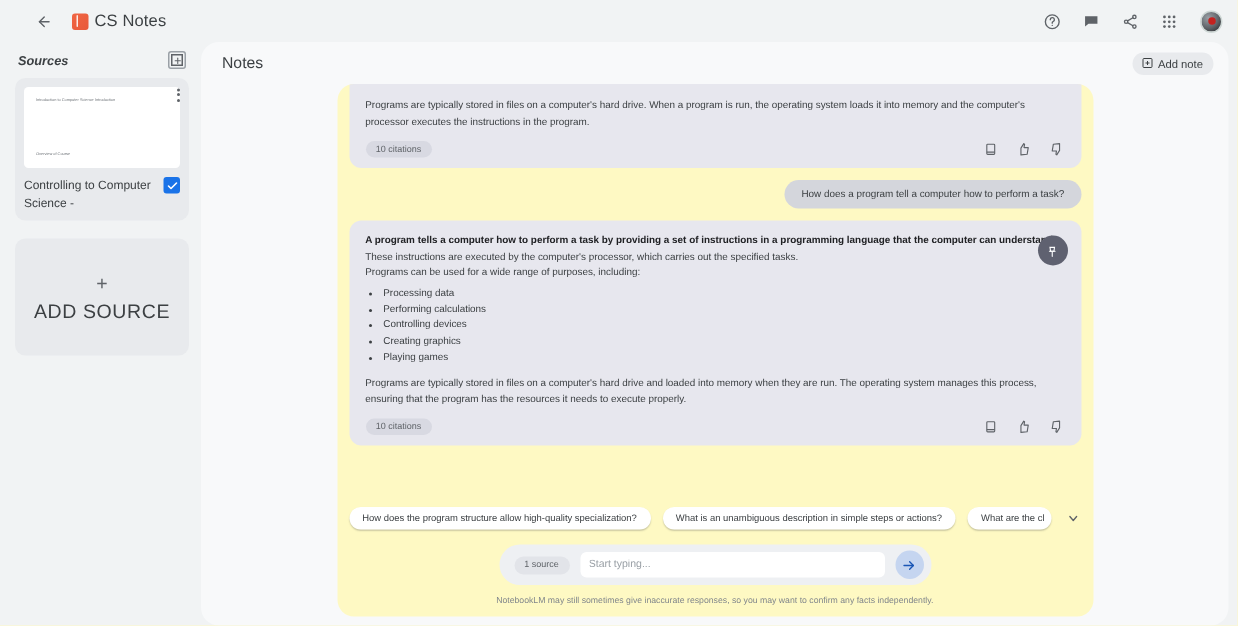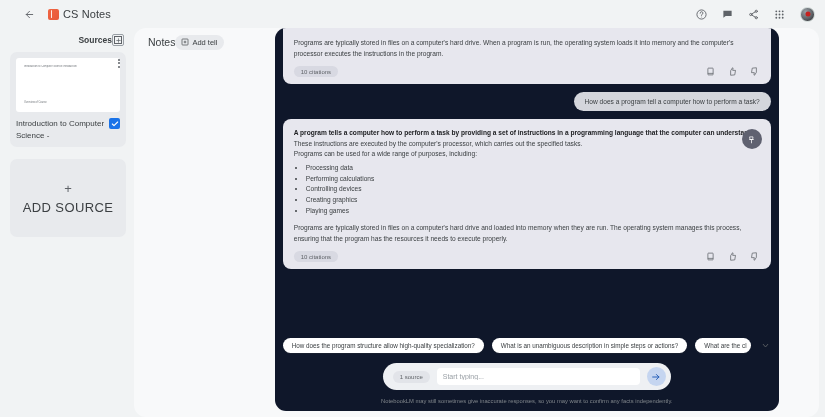--- a/index.html
+++ b/index.html
@@ -59,22 +59,23 @@
 
   
   .layout { display: flex; height: 389px; padding: 0 0 0 0; }
 
   
   .sources {
     width: 134px; flex: none;
     padding: 6px 8px 0 10px;
   }
   .sources-head {
-    display: flex; align-items: center; justify-content: flex-end;
+    display: flex; align-items: center; justify-content: space-between;
     padding: 0 2px 6px 2px;
+    font-style: italic;
   }
   .sources-title { font-size: 8.5px; font-weight: bold; color: #3c4043; }
   .add-src-ic {
     width: 12px; height: 12px; border: 1px solid #9aa0a6; border-radius: 2px;
     display:flex; align-items:center; justify-content:center; cursor:pointer;
     color:#5f6368;
   }
   .add-src-ic::before {
     content:""; position:absolute; width:6px; height:6px;
     border:1px solid #5f6368;
@@ -113,42 +114,42 @@
     display: flex; flex-direction: column; align-items: center;
     justify-content: center; gap: 5px; cursor: pointer;
   }
   .add-source .plus { font-size: 13px; color: #5f6368; line-height: 1; font-weight: 300; }
   .add-source .lbl { font-size: 13px; color: #3c4043; letter-spacing: .4px; }
 
   
   .notes-panel {
     flex: 1; background: #f8f9fa; border-radius: 12px;
     margin-right: 6px; position: relative; overflow: hidden;
-    display: flex; flex-direction: row;
+    display: flex; flex-direction: column;
   }
   .notes-head {
     height: 28px; display: flex; align-items: center;
     padding: 0 10px 0 14px; flex: none;
   }
   .notes-title { font-size: 10.5px; color: #3c4043; }
   .notes-head-spacer { flex: 1; }
   .add-note-btn {
     display: flex; align-items: center; gap: 3px;
     background: #e8eaed; border-radius: 10px;
     padding: 3px 7px 3px 6px; cursor: pointer;
   }
   .add-note-btn .lbl { font-size: 7.5px; color: #3c4043; }
 
   
   .chat-wrap {
     flex: 1; display: flex; justify-content: center;
     overflow: hidden; padding: 0 0 6px 0;
   }
   .chat-col {
-    width: 504px; background: #0f172a; border-radius: 11px 11px 11px 11px;
+    width: 504px; background: #fef9c3; border-radius: 11px 11px 11px 11px;
     display: flex; flex-direction: column; overflow: hidden;
     position: relative;
   }
   .chat-scroll {
     flex: 1; overflow: hidden; padding: 6px 8px 0 8px;
     display: flex; flex-direction: column; gap: 8px;
   }
 
   .bubble-ai {
     background: #e7e7ee; border-radius: 8px; padding: 9px 11px 7px 11px;
@@ -296,21 +297,21 @@
       <div class="src-thumb">
         <div class="src-thumb-l1">Introduction to Computer Science Introduction</div>
         <div class="src-thumb-l2">Overview of Course</div>
       </div>
       <div class="src-kebab">
           <i></i>
           <i></i>
           <i></i>
         </div>
       <div class="src-foot">
-        <div class="src-name">Introduction to Computer Science -</div>
+        <div class="src-name">Controlling to Computer Science -</div>
         <div class="src-check">
           <svg width="8" height="8" viewBox="0 0 24 24" fill="none" stroke="#fff" stroke-width="3.2" stroke-linecap="round" stroke-linejoin="round">
             <polyline points="20 6 9 17 4 12"></polyline>
           </svg>
         </div>
       </div>
     </div>
 
     <div class="add-source">
       <div class="plus">+</div>
@@ -321,21 +322,21 @@
   <div class="notes-panel">
     <div class="notes-head">
       <div class="notes-title">Notes</div>
       <div class="notes-head-spacer"></div>
       <div class="add-note-btn">
         <svg width="8" height="8" viewBox="0 0 24 24" fill="none" stroke="#3c4043" stroke-width="2">
           <rect x="3" y="3" width="18" height="18" rx="2"></rect>
             <line x1="8" y1="12" x2="16" y2="12"></line>
             <line x1="12" y1="8" x2="12" y2="16"></line>
         </svg>
-        <span class="lbl">Add tell</span>
+        <span class="lbl">Add note</span>
       </div>
     </div>
 
     <div class="chat-wrap">
       <div class="chat-col">
 
         <div class="chat-scroll">
 
           <div class="bubble-ai clipped">
             <p>Programs are typically stored in files on a computer's hard drive. When a program is run, the operating system loads it into memory and the computer's processor executes the instructions in the program.</p>

